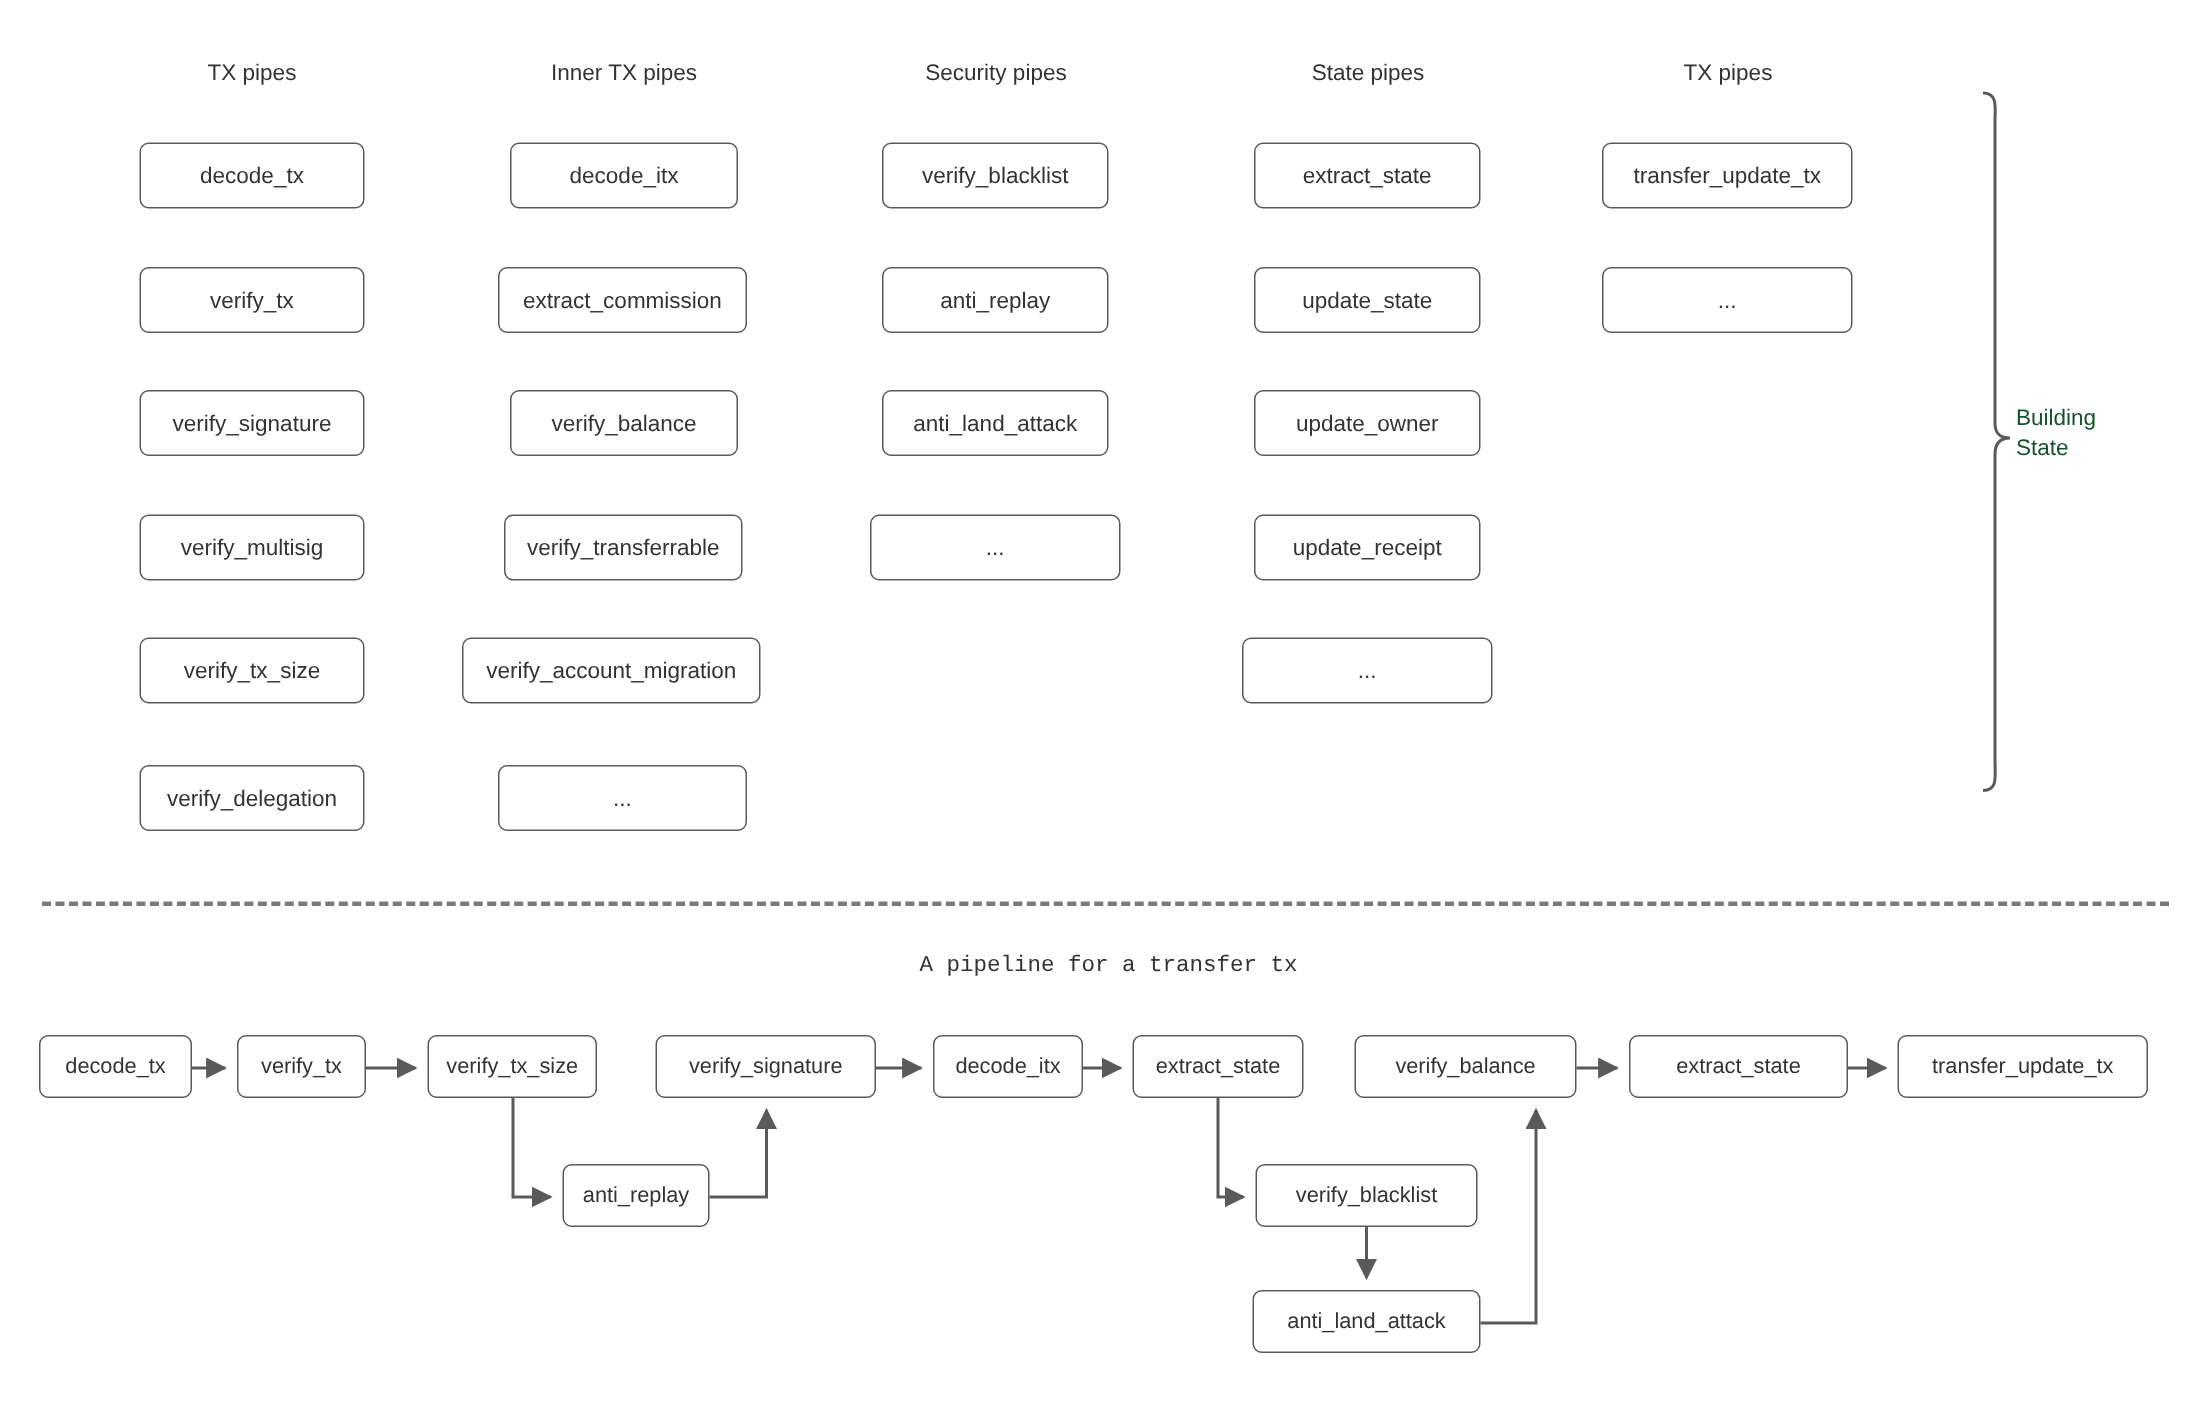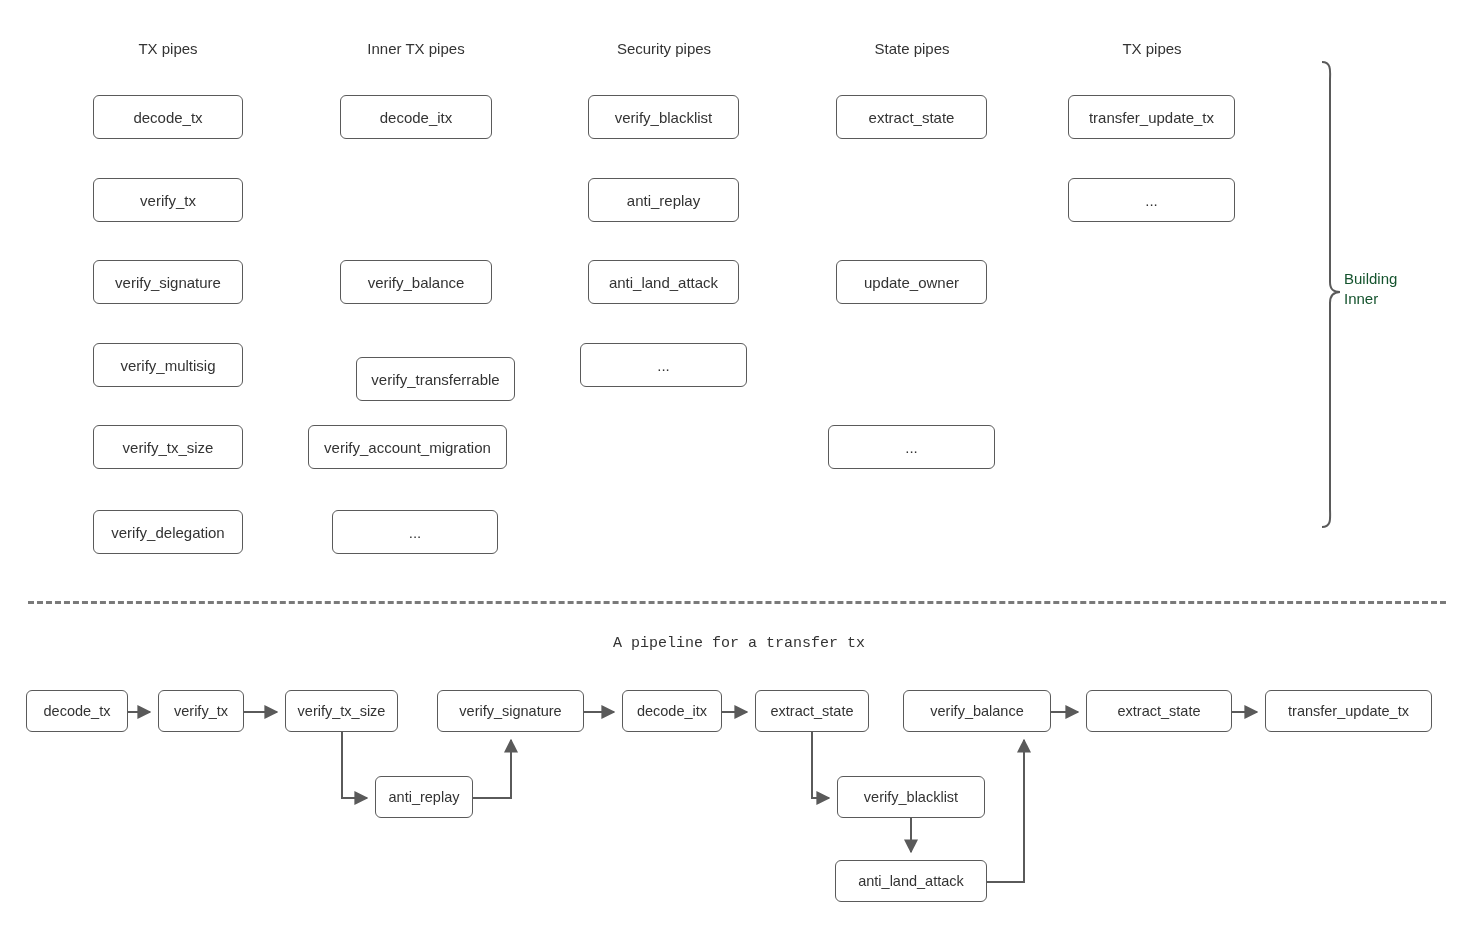--- a/index.html
+++ b/index.html
@@ -85,40 +85,43 @@
   <div class="col-title" style="left:1068px; top:40px; width:168px;">TX pipes</div>
 
   <div class="node" style="left:93px; top:95px; width:150px;">decode_tx</div>
   <div class="node" style="left:93px; top:178px; width:150px;">verify_tx</div>
   <div class="node" style="left:93px; top:260px; width:150px;">verify_signature</div>
   <div class="node" style="left:93px; top:343px; width:150px;">verify_multisig</div>
   <div class="node" style="left:93px; top:425px; width:150px;">verify_tx_size</div>
   <div class="node" style="left:93px; top:510px; width:150px;">verify_delegation</div>
 
   <div class="node" style="left:340px; top:95px; width:152px;">decode_itx</div>
+  <div class="node" style="left:332px; top:178px; width:166px;">extract_commission</div>
   <div class="node" style="left:340px; top:260px; width:152px;">verify_balance</div>
-  <div class="node" style="left:356px; top:343px; width:159px;margin-top:14px;">verify_transferrable</div>
+  <div class="node" style="left:336px; top:343px; width:159px;">verify_transferrable</div>
   <div class="node" style="left:308px; top:425px; width:199px;">verify_account_migration</div>
   <div class="node" style="left:332px; top:510px; width:166px;">...</div>
 
   <div class="node" style="left:588px; top:95px; width:151px;">verify_blacklist</div>
   <div class="node" style="left:588px; top:178px; width:151px;">anti_replay</div>
   <div class="node" style="left:588px; top:260px; width:151px;">anti_land_attack</div>
   <div class="node" style="left:580px; top:343px; width:167px;">...</div>
 
   <div class="node" style="left:836px; top:95px; width:151px;">extract_state</div>
+  <div class="node" style="left:836px; top:178px; width:151px;">update_state</div>
   <div class="node" style="left:836px; top:260px; width:151px;">update_owner</div>
+  <div class="node" style="left:836px; top:343px; width:151px;">update_receipt</div>
   <div class="node" style="left:828px; top:425px; width:167px;">...</div>
 
   <div class="node" style="left:1068px; top:95px; width:167px;">transfer_update_tx</div>
   <div class="node" style="left:1068px; top:178px; width:167px;">...</div>
 
   <div class="brace-label" style="left:1344px; top:269px;">
     <div>Building</div>
-    <div>Inner</div>
+    <div>State</div>
   </div>
 
   <div class="divider"></div>
 
   <div class="section-title" style="left:613px; top:635px;font-family:Liberation Mono, monospace;">A pipeline for a transfer tx</div>
 
   <div class="node small" style="left:26px; top:690px; width:102px;">decode_tx</div>
   <div class="node small" style="left:158px; top:690px; width:86px;">verify_tx</div>
   <div class="node small" style="left:285px; top:690px; width:113px;">verify_tx_size</div>
   <div class="node small" style="left:437px; top:690px; width:147px;">verify_signature</div>

